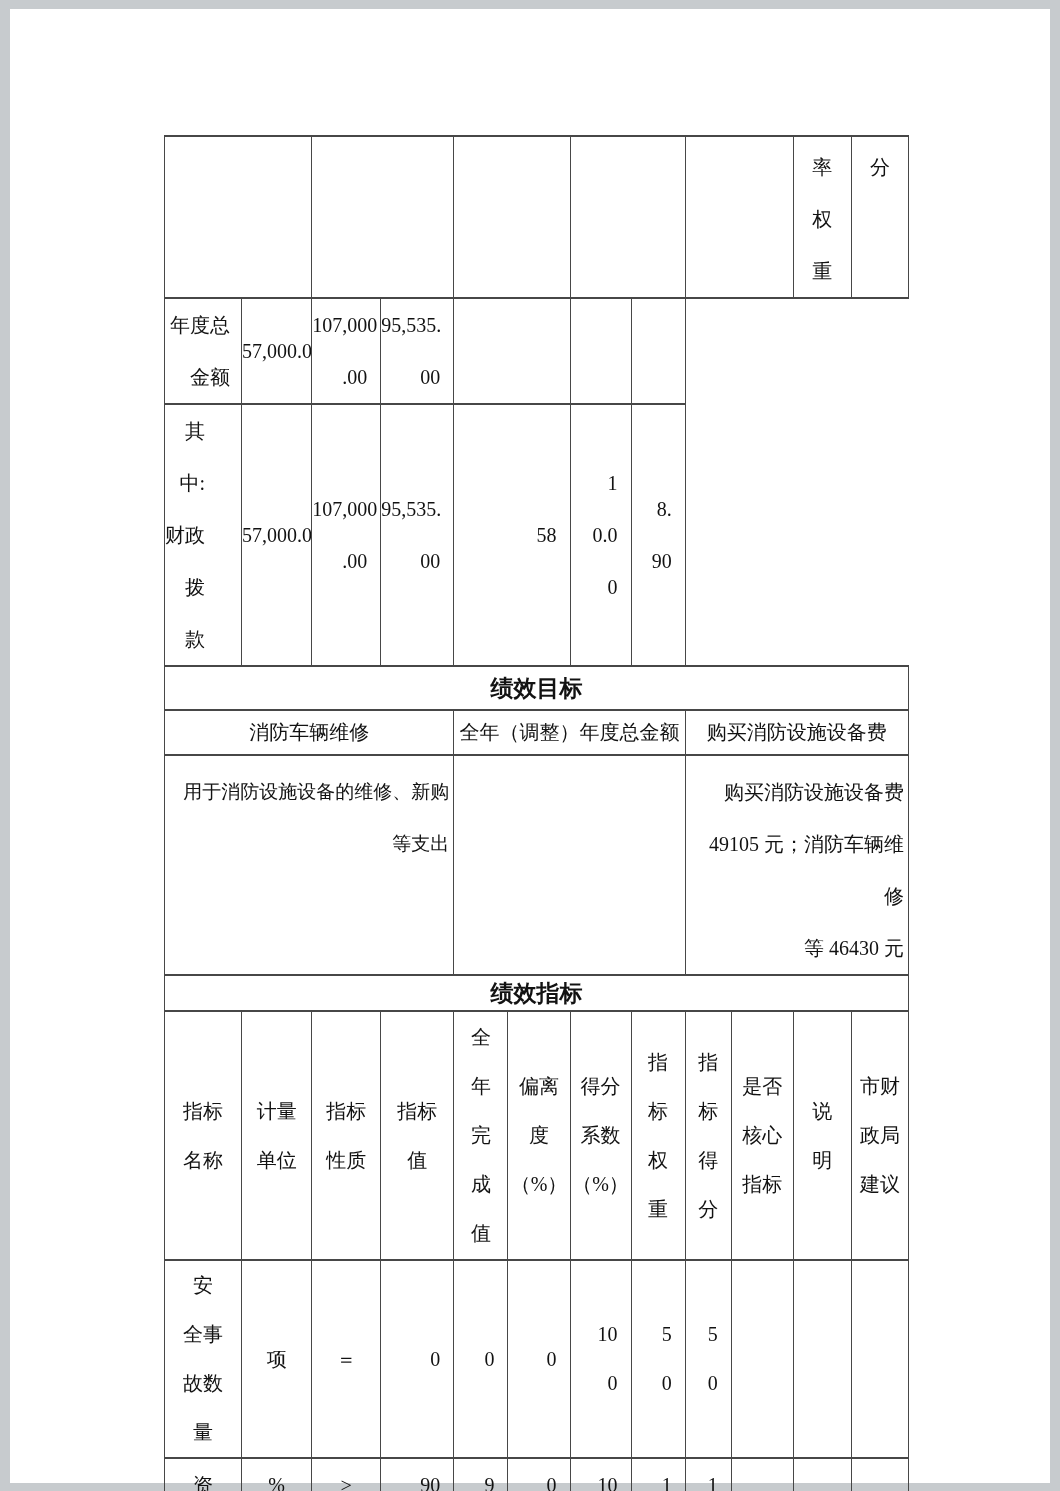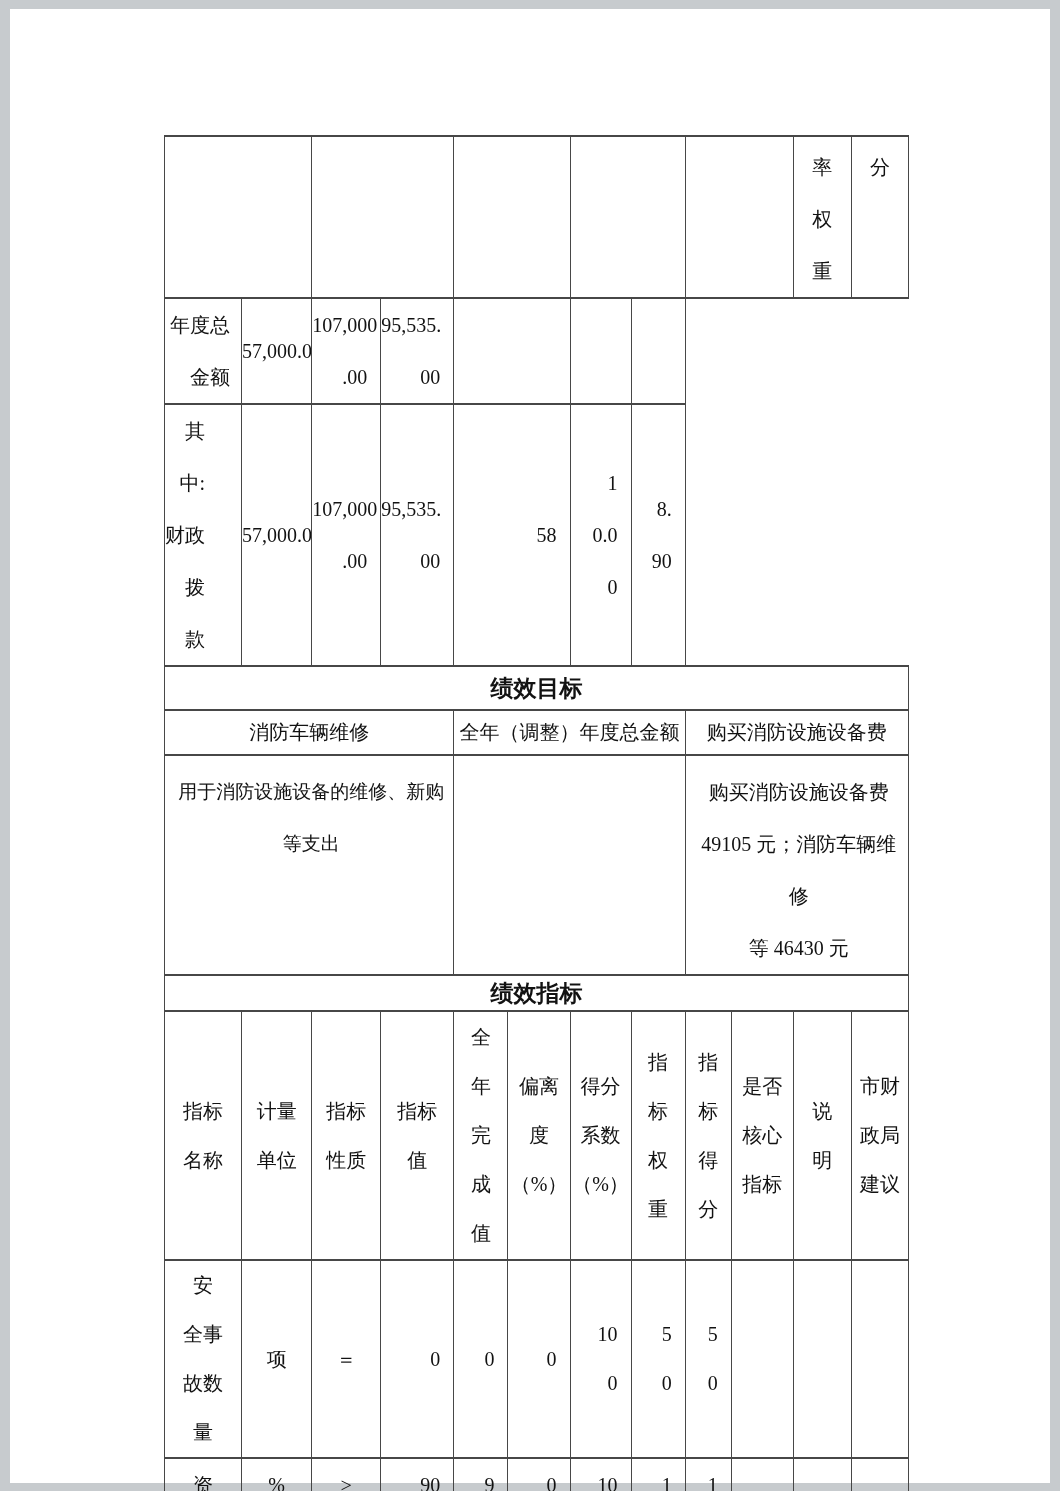--- a/index.html
+++ b/index.html
@@ -30,21 +30,21 @@
     line-height:52px;
     white-space:pre-line;
     padding:0;
     overflow:hidden;
   }
   .c{text-align:center;}
   .num{text-align:right;padding-right:13px;}
   .r4{text-align:right;padding-right:11px;}
   .rr{text-align:right;padding-right:36px;}
   .vtop{vertical-align:top;padding-top:4px;}
-  .lt{text-align:center;vertical-align:top;padding:10px 4px 0 8px;line-height:52px;}
+  .lt{text-align:right;vertical-align:top;padding:10px 4px 0 8px;line-height:52px;}
   .lt19{font-size:19px;}
   .title{
     font-family:"Liberation Sans","DejaVu Sans",sans-serif;
     font-weight:bold;font-size:23px;
     text-align:center;line-height:normal;
   }
   .ghdr{text-align:center;line-height:normal;}
   .lh49{line-height:49px;}
 </style>
 </head>

